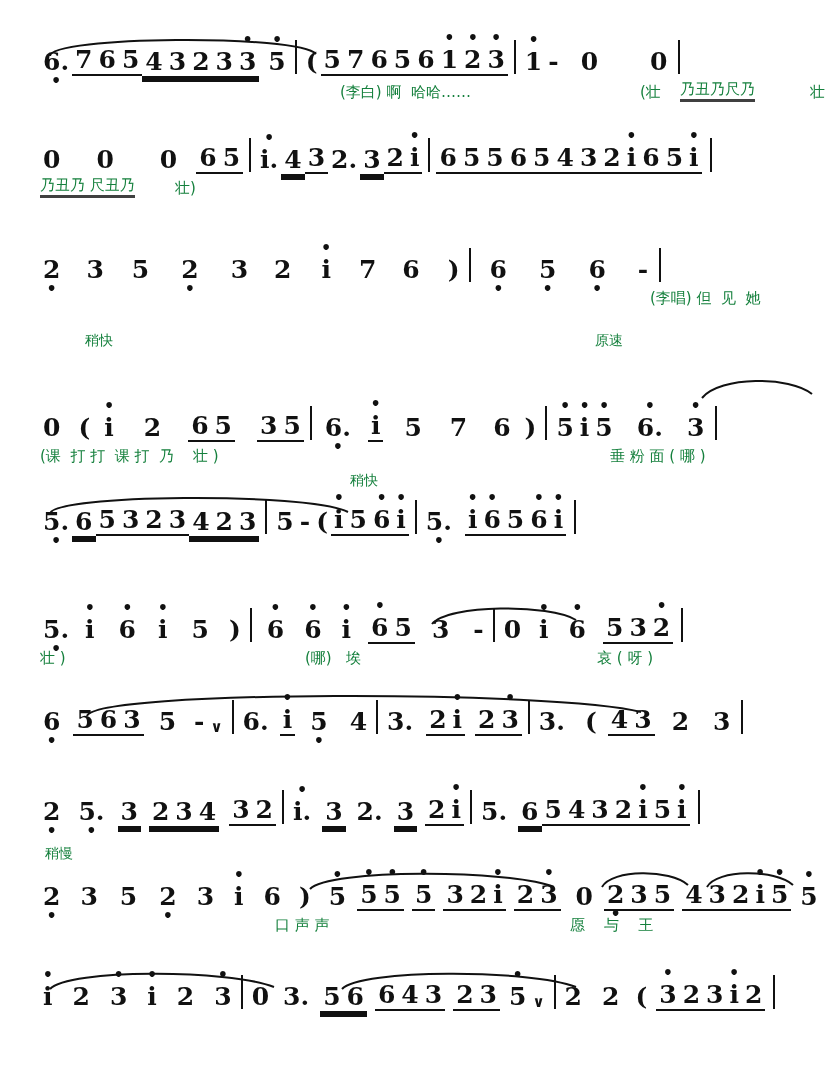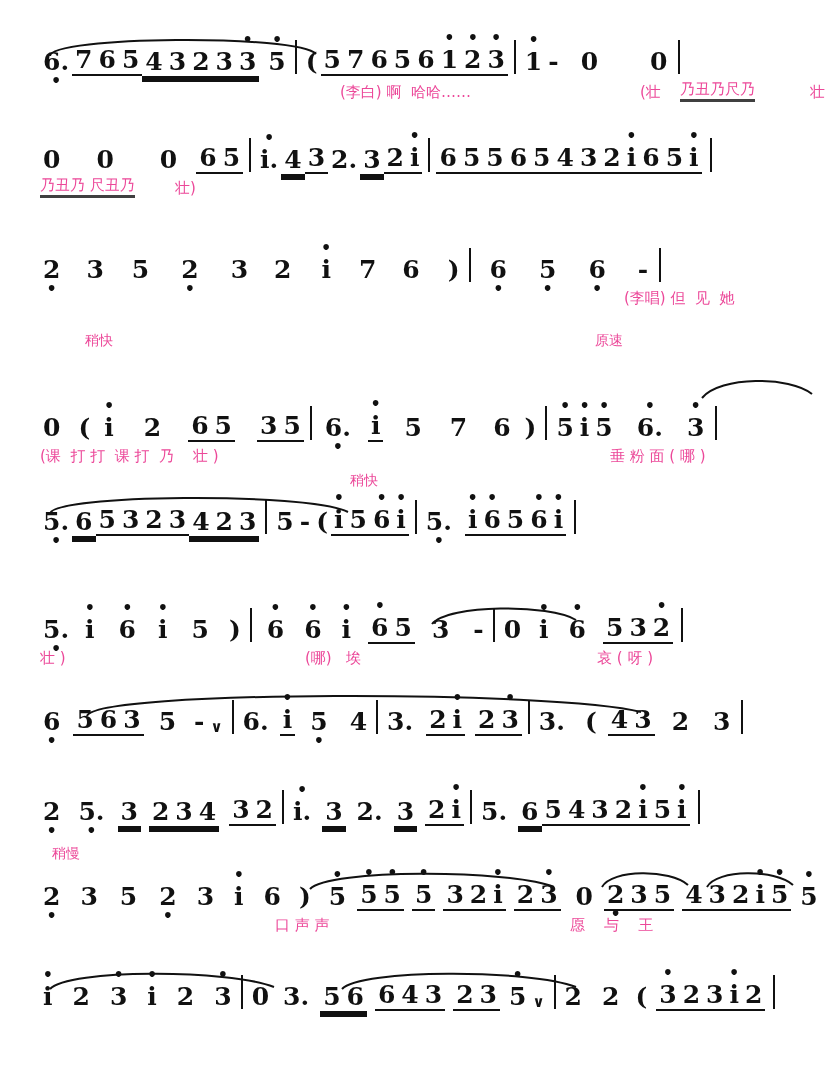--- a/index.html
+++ b/index.html
@@ -25,21 +25,21 @@
   .cell.db::after{content:"•";position:absolute;left:50%;transform:translateX(-50%);
       bottom:-13px;font-size:16px;line-height:1;}
   .cell.u1{border-bottom:2px solid #111;}
   .cell.u2{box-shadow:0 2px 0 0 #111, 0 6px 0 0 #111;}
   .bar{display:inline-block;width:2px;height:34px;background:#111;margin:0 6px 2px 6px;}
   .barend{display:inline-block;width:2px;height:34px;background:#111;margin:0 2px 2px 8px;}
 
   .lyrics{
     position:relative;height:24px;
     font-family:"DejaVu Sans", sans-serif;
-    font-size:15px;color:#ec4899;white-space:pre;text-align:center;
+    font-size:15px;color:#15803d;white-space:pre;text-align:center;
   }
   .lyr{position:absolute;bottom:0;}
   .lyr.u{border-bottom:3px solid #404040;}
   .mark{position:absolute;font-size:14px;font-family:"DejaVu Sans",sans-serif;}
 
   
   svg.slur{position:absolute;overflow:visible;}
 
   .wm{position:absolute;right:10px;bottom:6px;opacity:.55;text-align:center;}
   .wm .ball{width:34px;height:34px;border-radius:50%;background:#d8d8d8;display:inline-block;
@@ -141,21 +141,21 @@
       <span class="cell" style="margin-left:20px">6</span>
       <span class="cell" style="margin-left:22px">)</span>
       <span class="bar"></span>
       <span class="cell db" style="margin-left:10px">6</span>
       <span class="cell db" style="margin-left:26px">5</span>
       <span class="cell db" style="margin-left:26px">6</span>
       <span class="cell" style="margin-left:26px">-</span>
       <span class="barend"></span>
     </div>
     <div class="lyrics">
-      <span class="lyr" style="left:584px">(李唱) 但  见  她</span>
+      <span class="lyr" style="left:610px">(李唱) 但  见  她</span>
     </div>
   </div>
 
   <div class="line" style="top:380px;">
     <div class="lyrics" style="height:26px">
       <span class="mark" style="left:45px;top:-48px">稍快</span>
       <span class="mark" style="left:555px;top:-48px">原速</span>
     </div>
     <svg class="slur" width="120" height="26" style="left:660px;top:-4px;">
       <path d="M2,22 C20,0 90,0 112,18" fill="none" stroke="#111" stroke-width="2"></path>
@@ -322,21 +322,21 @@
       <span class="cell u1 da">i</span>
       <span class="cell u1">5</span>
       <span class="cell u1 da">i</span>
       <span class="barend"></span>
     </div>
     <div class="lyrics" style="height:6px"></div>
   </div>
 
   <div class="line" style="top:875px;">
     <div class="lyrics" style="height:0">
-      <span class="mark" style="left:12px;top:-30px">稍慢</span>
+      <span class="mark" style="left:5px;top:-30px">稍慢</span>
     </div>
     <svg class="slur" width="250" height="24" style="left:268px;top:-6px;">
       <path d="M2,20 C20,0 200,0 246,18" fill="none" stroke="#111" stroke-width="2"></path>
     </svg>
     <svg class="slur" width="90" height="22" style="left:560px;top:-6px;">
       <path d="M2,18 C12,0 70,0 88,16" fill="none" stroke="#111" stroke-width="2"></path>
     </svg>
     <svg class="slur" width="90" height="22" style="left:665px;top:-6px;">
       <path d="M2,18 C12,0 70,0 88,16" fill="none" stroke="#111" stroke-width="2"></path>
     </svg>

